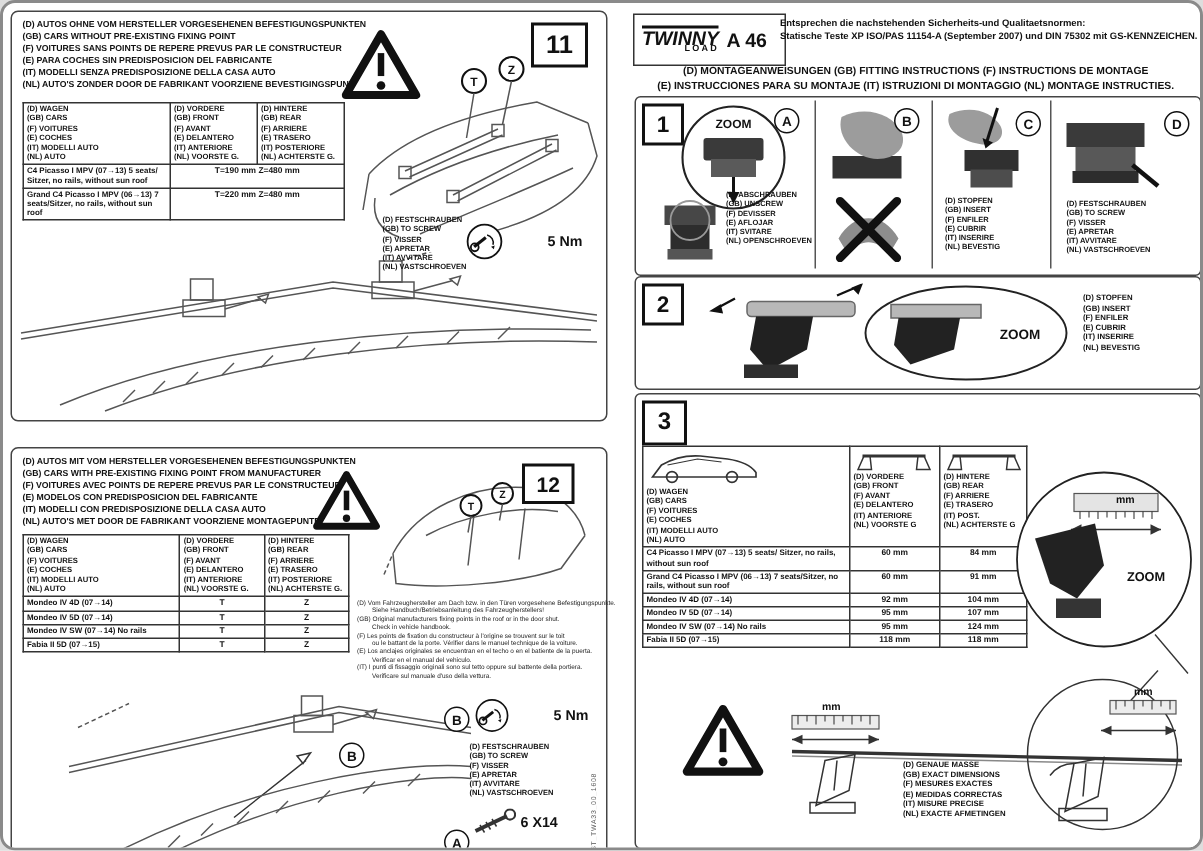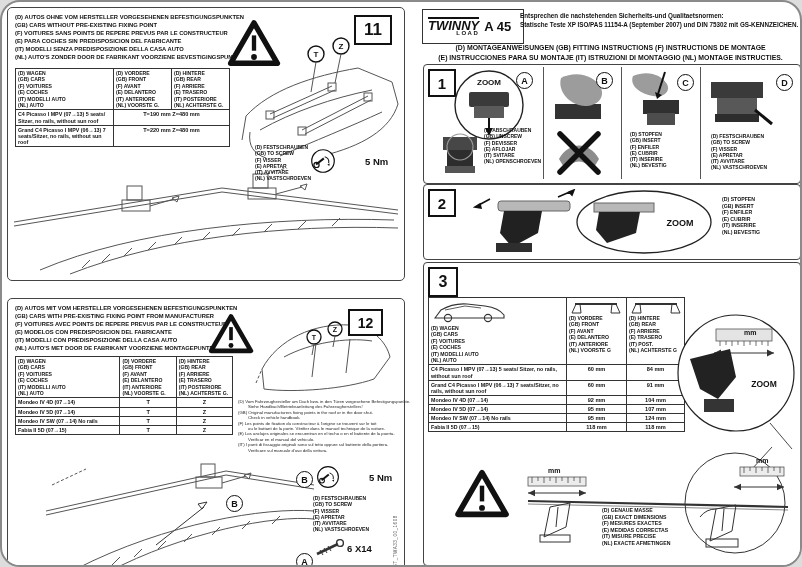--- a/index.html
+++ b/index.html
@@ -1,17 +1,17 @@
 <!DOCTYPE html>
 <html><head>
 <meta charset="utf-8">
 <style>
   html,body{margin:0;padding:0;background:#ddd;}
   .page{position:relative;width:802px;height:567px;background:#fff;font-family:"Liberation Sans",sans-serif;color:#111;
-        border:2px solid #8a8a8a;border-radius:20px;box-sizing:border-box;overflow:hidden;}
+        border:2px solid #8a8a8a;border-radius:10px;box-sizing:border-box;overflow:hidden;}
   .abs{position:absolute;}
   .panel{position:absolute;border:1.4px solid #444;border-radius:5px;background:#fff;}
   .box{position:absolute;border:1.2px solid #444;border-radius:4px;background:#fff;}
   .numbox{position:absolute;border:2px solid #111;background:#fff;font-weight:bold;
           display:flex;align-items:center;justify-content:center;}
   .lc{position:absolute;width:15px;height:15px;border:1.6px solid #111;border-radius:50%;
       display:flex;align-items:center;justify-content:center;font-weight:bold;font-size:9px;background:#fff;z-index:3;}
   .intro div{font-size:5.8px;line-height:7.9px;white-space:nowrap;font-weight:600;}
   .lbl6 div{font-size:5px;line-height:6.3px;white-space:nowrap;font-weight:600;}
   .lbl6s div{font-size:5.2px;line-height:6.6px;white-space:nowrap;font-weight:600;}
@@ -333,21 +333,21 @@
 
     <div class="sidecode" style="left:385px;top:175px;height:95px;">IST_TWA33_00_1608</div>
   </section>
 
   <header>
     <div class="brandbox" style="left:420px;top:7px;width:90px;height:29px;">
       <div>
         <div class="brand">TWINNY</div>
         <div class="brandsub">LOAD</div>
       </div>
-      <div class="model-a">A 45</div>
+      <div class="model-a">A 46</div>
     </div>
     <div class="abs cert" style="left:518px;top:10px;width:280px;">
       <div>Entsprechen die nachstehenden Sicherheits-und Qualitaetsnormen:</div>
       <div>Statische Teste XP ISO/PAS 11154-A (September 2007) und DIN 75302 mit GS-KENNZEICHEN.</div>
     </div>
     <div class="abs instr" style="left:420px;top:41px;width:377px;">
       <div>(D) MONTAGEANWEISUNGEN  (GB) FITTING INSTRUCTIONS  (F) INSTRUCTIONS DE MONTAGE</div>
       <div>(E) INSTRUCCIONES PARA SU MONTAJE (IT) ISTRUZIONI DI MONTAGGIO (NL) MONTAGE INSTRUCTIES.</div>
     </div>
   </header>

